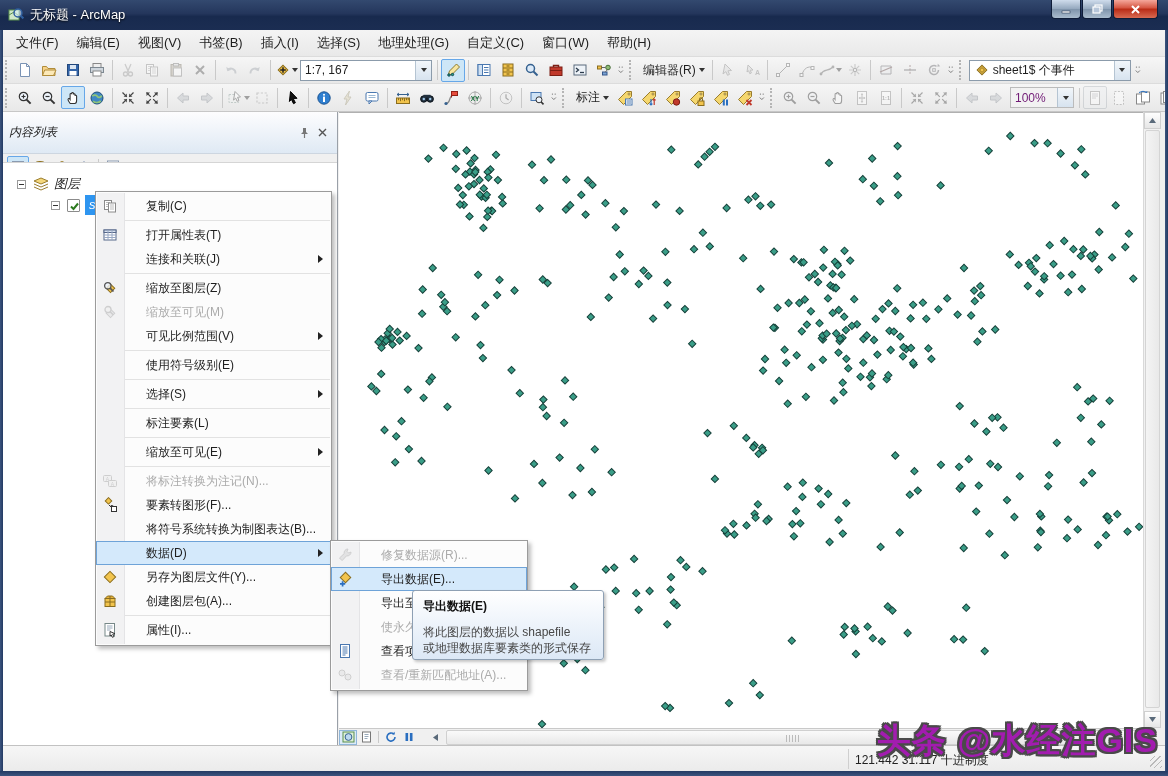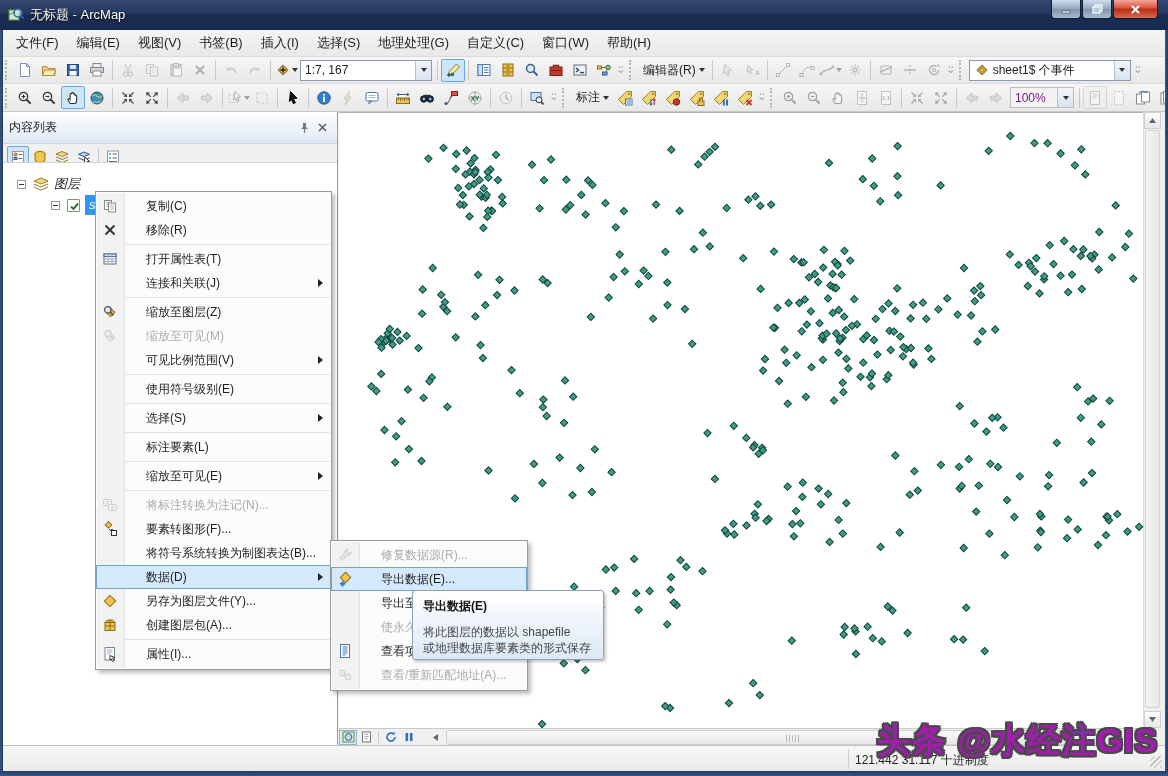--- a/index.html
+++ b/index.html
@@ -34,21 +34,21 @@
   .tovf{width:11px;height:22px;display:flex;flex-direction:column;align-items:center;justify-content:center;color:#666;flex:none;}
   .tlabel{padding:3px 4px 3px 6px;font-size:12px;display:flex;align-items:center;flex:none;}
   .dropcaret{width:0;height:0;border-left:3.5px solid transparent;border-right:3.5px solid transparent;border-top:4px solid #333;margin-left:3px;}
   .combo{height:21px;background:#fff;border:1px solid #8b9bab;display:flex;align-items:center;padding-left:4px;flex:none;margin:0 2px;}
   .combo .cval{flex:1;font-size:12px;white-space:nowrap;overflow:hidden;}
   .combo .cbtn{width:16px;height:100%;background:linear-gradient(#f2f6fa,#d7e3ef);border-left:1px solid #b5c4d2;display:flex;align-items:center;justify-content:center;}
   .combo.dis{background:#f2f2f2;color:#701a75;border-color:#bbb;}
   
   .content{position:absolute;left:0;top:112px;width:1168px;height:633px;background:#f0f0f0;}
   .toc{position:absolute;left:3px;top:0;width:335px;height:633px;background:#f0f0f0;border-right:1px solid #9aa0a8;}
-  .toc-header{height:32px;background:linear-gradient(#fdfdfe,#dfe9f4);border-bottom:1px solid #cdd6e0;display:flex;align-items:center;padding:0 6px;}
+  .toc-header{height:42px;background:linear-gradient(#fdfdfe,#dfe9f4);border-bottom:1px solid #cdd6e0;display:flex;align-items:center;padding:0 6px;font-style:italic;}
   .toc-title{flex:1;font-size:12px;color:#222;}
   .toc-hbtn{width:18px;height:18px;display:flex;align-items:center;justify-content:center;color:#444;}
   .toc-tools{height:26px;display:flex;align-items:center;padding-left:4px;background:#f0f0f0;}
   .toc-tbtn{width:22px;height:22px;display:flex;align-items:center;justify-content:center;border:1px solid transparent;border-radius:2px;}
   .toc-tbtn.sel{background:#cde6f7;border-color:#66a7e8;}
   .toc-body{position:absolute;left:0;top:50px;width:334px;height:583px;background:#fff;border-top:1px solid #d5d5d5;}
   .tree-row{position:absolute;display:flex;align-items:center;height:18px;font-style:italic;}
   .expander{width:9px;height:9px;border:1px solid #9a9a9a;background:#fff;position:relative;flex:none;}
   .expander::after{content:"";position:absolute;left:1px;top:3px;width:5px;height:1px;background:#333;}
   .cbox{width:13px;height:13px;border:1px solid #8b8b8b;background:#fff;position:relative;flex:none;border-radius:1px;}
@@ -1408,30 +1408,20 @@
             <svg width="16" height="16" viewBox="0 0 16 16">
               <rect x="2.5" y="2.5" width="7" height="9" fill="#fff" stroke="#8a8a8a"></rect>
               <path d="M4 4.5h4M4 6.5h4M4 8.5h4" stroke="#bbb"></path>
               <rect x="6.5" y="5" width="7" height="9" fill="#fff" stroke="#8a8a8a"></rect>
               <path d="M8 7h4M8 9h4M8 11h4" stroke="#bbb"></path>
             </svg>
           </span>
         </span>
         <span class="mlabel">复制(C)</span>
       </div>
-      <div class="mrow">
-        <span class="micon">
-          <span class="icon">
-            <svg width="16" height="16" viewBox="0 0 16 16">
-              <path d="M3.5 3.5l9 9M12.5 3.5l-9 9" stroke="#333" stroke-width="1.9"></path>
-            </svg>
-          </span>
-        </span>
-        <span class="mlabel">移除(R)</span>
-      </div>
       <div class="msep"></div>
       <div class="mrow">
         <span class="micon">
           <span class="icon">
             <svg width="16" height="16" viewBox="0 0 16 16">
               <rect x="2" y="3" width="12" height="10" fill="#fff" stroke="#56688a"></rect>
               <rect x="2" y="3" width="12" height="2.5" fill="#d8e2f0" stroke="#56688a"></rect>
               <path d="M2 8h12M2 10.5h12M6 3v10M10 3v10" stroke="#98a8c4"></path>
             </svg>
           </span>

